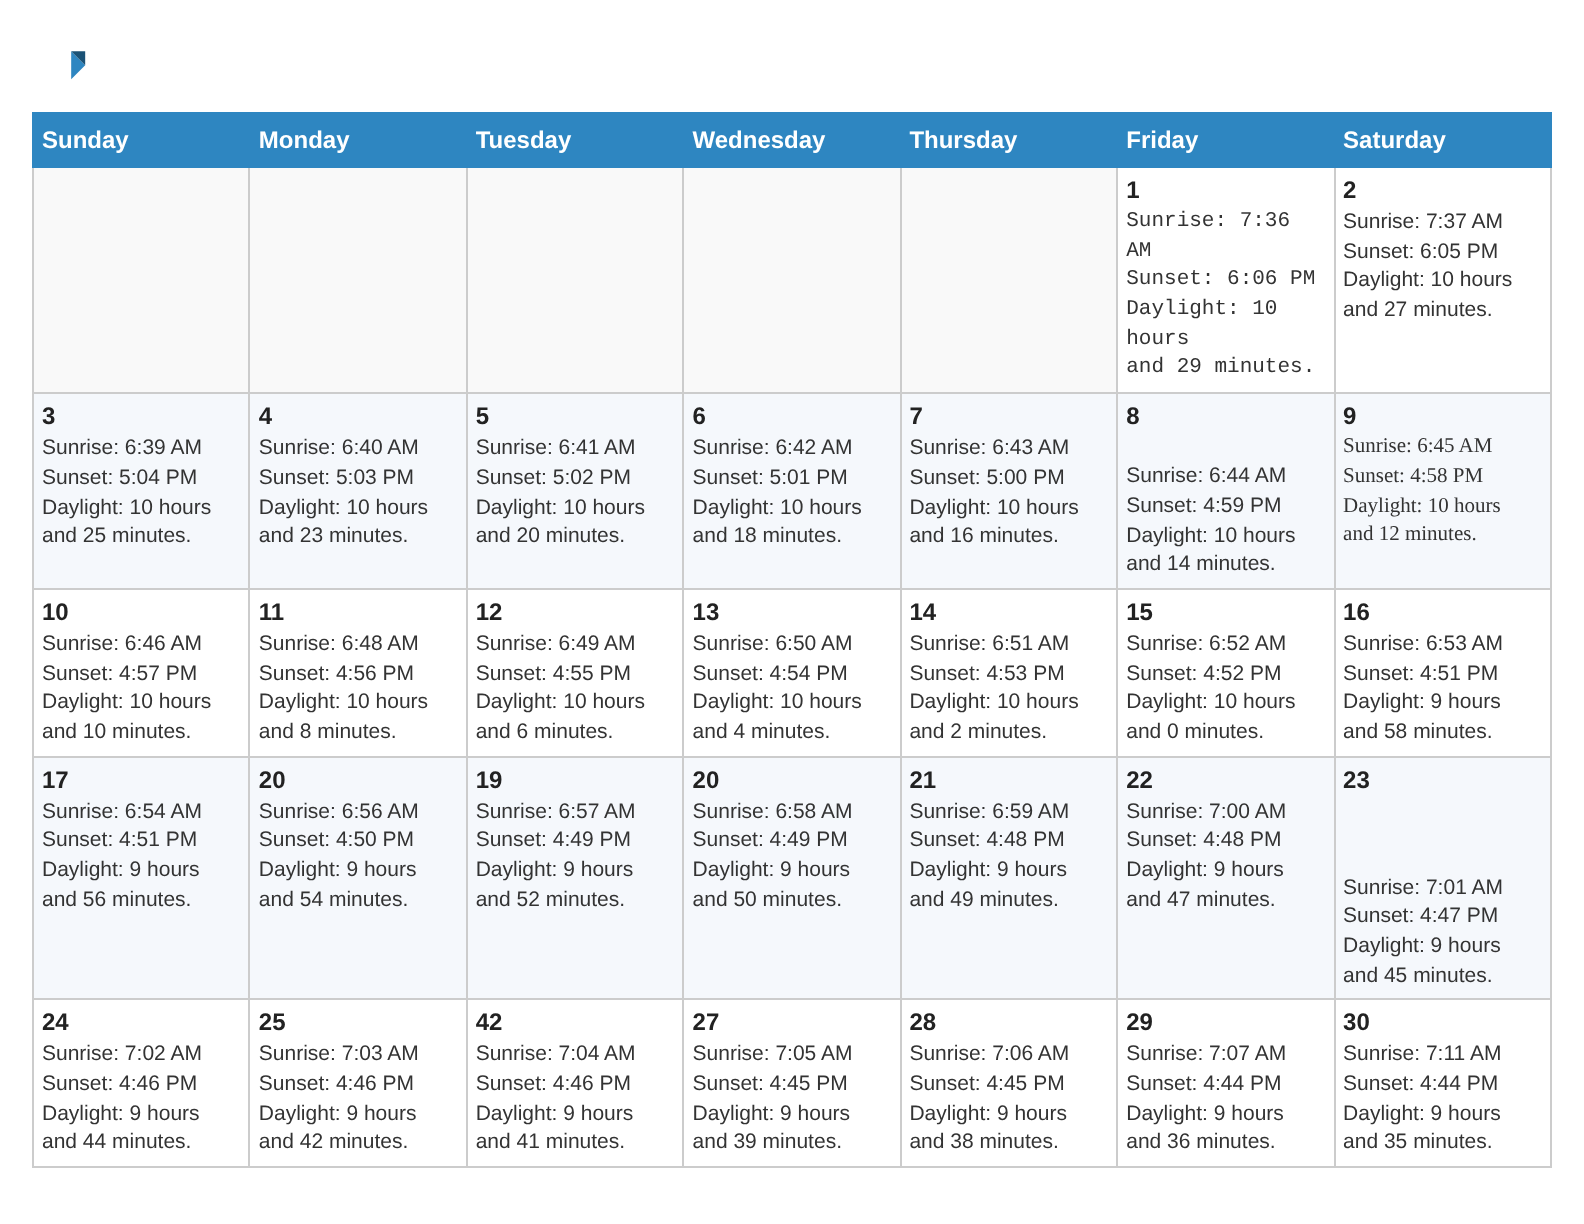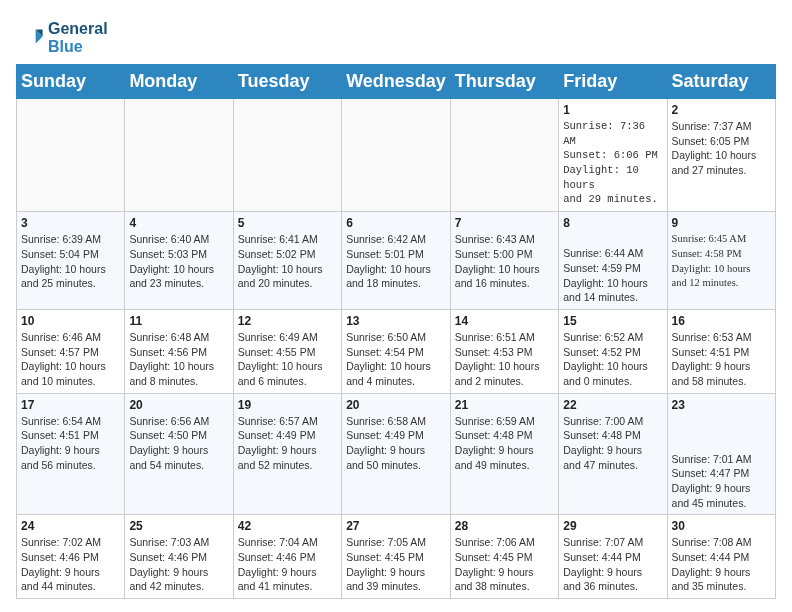--- a/index.html
+++ b/index.html
@@ -42,21 +42,21 @@
     table {
       width: 100%;
       border-collapse: collapse;
       font-size: 11px;
     }
     thead tr th {
       background-color: #2e86c1;
       color: #fff;
       padding: 6px 4px;
       text-align: left;
-      font-size: 18px;
+      font-size: 12px;
       font-weight: bold;
       border: 1px solid #2e86c1;
     }
     tbody tr td {
       border: 1px solid #ccc;
       vertical-align: top;
       padding: 4px;
       width: calc(100% / 7);
       height: 80px;
       background: #fff;
@@ -83,24 +83,20 @@
 </head>
 <body>
 
 <div class="header">
   <div class="logo">
     <svg class="logo-icon" viewBox="0 0 40 40" xmlns="http://www.w3.org/2000/svg">
       <rect width="40" height="40" fill="white"></rect>
       <polygon points="28,8 38,18 28,28" fill="#2e86c1"></polygon>
       <polygon points="28,8 38,8 38,18" fill="#1a5276"></polygon>
     </svg>
-    <div>
-      <div style="font-size:16px;font-weight:bold;color:#1a5276;">General</div>
-      <div style="font-size:16px;font-weight:bold;color:#2e86c1;">Blue</div>
-    </div>
   </div>
   <div class="title-block">
     <div class="month-title"></div>
     <div class="location"></div>
   </div>
 </div>
 
 <table>
   <thead>
     <tr>
@@ -326,20 +322,20 @@
         </td>
         <td>
           <span class="day-num">29</span>
           <div class="day-info" style="white-space: pre-line;">Sunrise: 7:07 AM
 Sunset: 4:44 PM
 Daylight: 9 hours
 and 36 minutes.</div>
         </td>
         <td>
           <span class="day-num">30</span>
-          <div class="day-info" style="white-space: pre-line;">Sunrise: 7:08 AM
+          <div class="day-info" style="white-space: pre-line;">Sunrise: 7:11 AM
 Sunset: 4:44 PM
 Daylight: 9 hours
 and 35 minutes.</div>
         </td>
       </tr>
     </tbody>
 </table>
 
 </body></html>

